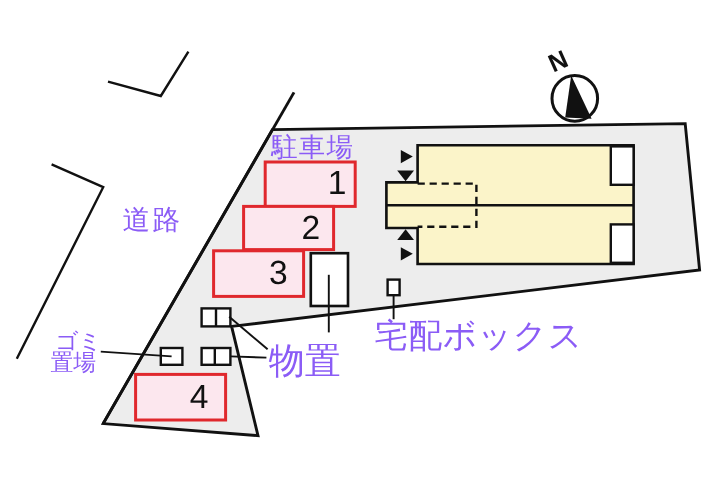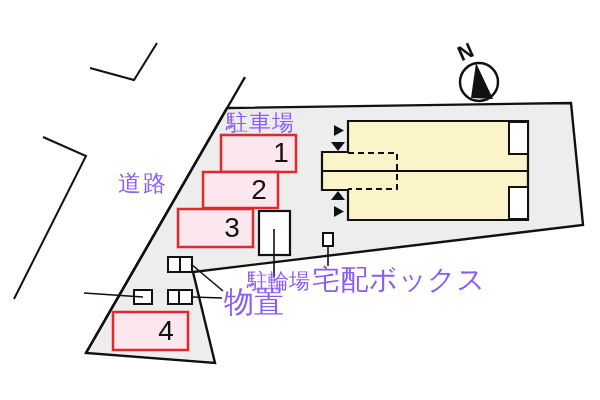--- a/index.html
+++ b/index.html
@@ -3,21 +3,21 @@
 <meta charset="utf-8">
 <style>
   html,body{margin:0;padding:0;background:#fff;}
   .plan{
     position:relative;width:600px;height:400px;background:#ffffff;overflow:hidden;
     font-family:"Liberation Sans",sans-serif;color:#111;
   }
   .plan svg{position:absolute;left:0;top:0;}
   .lbl{position:absolute;white-space:nowrap;color:#8b5cf6;line-height:1;}
   .lbl-parking-lot{left:226px;top:112px;font-size:22px;letter-spacing:1px;}
-  .lbl-road{left:118px;top:172px;font-size:23px;letter-spacing:2px;}
+  .lbl-road{left:102px;top:172px;font-size:23px;letter-spacing:2px;}
   .lbl-bike{left:247px;top:270px;font-size:21px;}
   .lbl-delivery{left:312px;top:266px;font-size:28px;letter-spacing:0.5px;}
   .lbl-storage{left:224px;top:287px;font-size:30px;}
   .lbl-garbage{left:42px;top:277px;font-size:19px;line-height:17px;text-align:left;}
   .lbl-garbage .l1{display:block;margin-left:4px;}
   .lbl-garbage .l2{display:block;}
   .space-num{position:absolute;font-size:28px;transform:translate(-50%,-50%);}
   .num1{left:281px;top:153px;}
   .num2{left:259px;top:190px;}
   .num3{left:232px;top:228px;}
@@ -84,23 +84,26 @@
     </g>
 
     <g>
       <circle cx="479" cy="82" r="19" fill="#fff" stroke="#111" stroke-width="2.5"></circle>
       <polygon points="476,63 471,98 493,99" fill="#111"></polygon>
     </g>
   </svg>
 
   <span class="lbl lbl-parking-lot">駐車場</span>
   <span class="lbl lbl-road">道路</span>
-  <span class="lbl lbl-bike">駐輪場</span>
   <span class="lbl lbl-delivery">宅配ボックス</span>
   <span class="lbl lbl-storage">物置</span>
+  <div class="lbl lbl-garbage">
+    <span class="l1">ゴミ</span>
+    <span class="l2">置場</span>
+  </div>
 
   <span class="space-num num1">1</span>
   <span class="space-num num2">2</span>
   <span class="space-num num3">3</span>
   <span class="space-num num4">4</span>
 
   <span class="north-n">N</span>
 
 </div>
 

